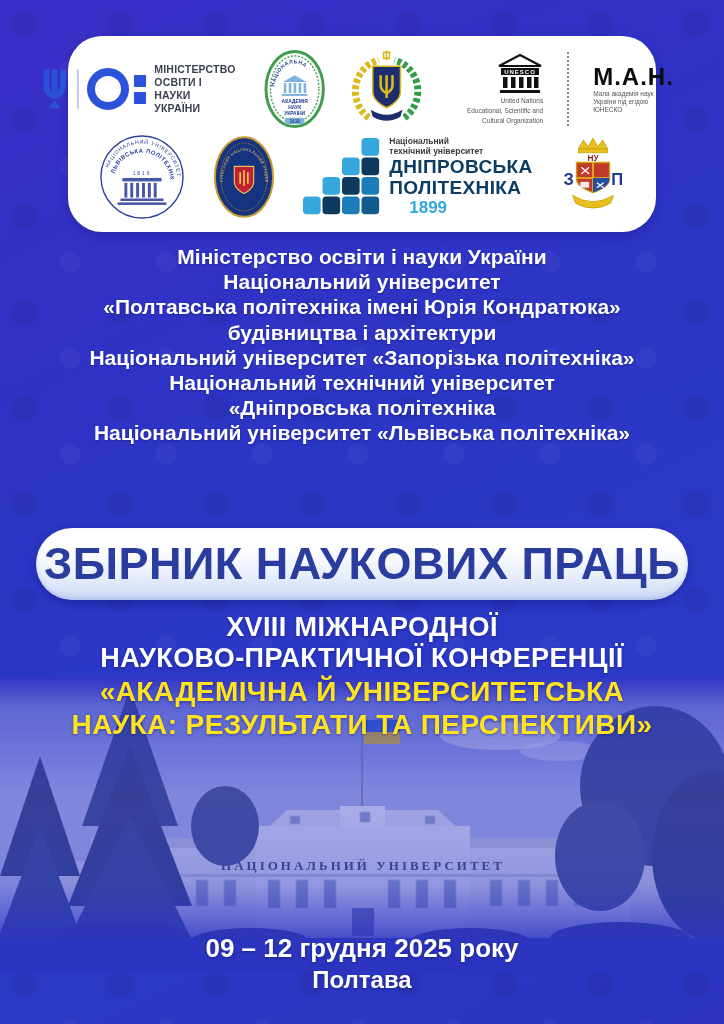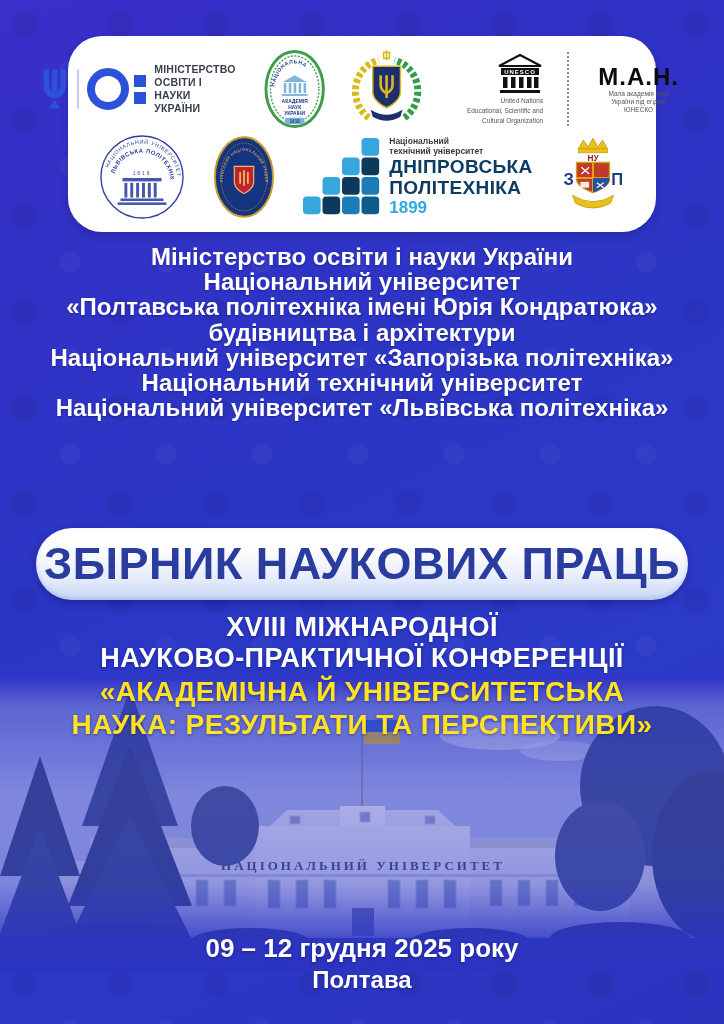--- a/index.html
+++ b/index.html
@@ -20,31 +20,31 @@
   .ministry{display:flex;align-items:center;gap:8px;}
   .min-divider{width:2px;height:40px;background:#c3cdeb;border-radius:1px;}
   .min-mark{display:flex;align-items:center;gap:5px;}
   .min-ring{width:26px;height:26px;border:8px solid #2c52d9;border-radius:50%;}
   .min-colon{display:flex;flex-direction:column;gap:5px;}
   .min-colon span{width:12px;height:12px;background:#2c52d9;display:block;}
   .min-text{font-size:10.5px;font-weight:800;color:#3a3f4e;line-height:13px;letter-spacing:.2px;}
   .unesco{display:flex;flex-direction:column;align-items:flex-end;gap:2px;width:96px;}
   .unesco-desc{font-size:6.5px;color:#555;text-align:right;line-height:8px;}
   .dotdiv{height:74px;border-left:2px dotted #8a8a8a;}
-  .man{display:flex;flex-direction:column;align-items:center;width:92px;}
+  .man{display:flex;flex-direction:column;align-items:flex-start;width:92px;}
   .man-label{font-size:24px;font-weight:900;color:#0c0c0c;letter-spacing:1px;line-height:26px;}
   .man-desc{font-size:6.5px;color:#555;line-height:8px;}
   .dnipro{display:flex;align-items:center;gap:8px;}
   .dnipro-text{display:flex;flex-direction:column;line-height:1;}
   .dn-small{font-size:8.5px;color:#3a3a3a;font-weight:600;line-height:10px;}
   .dn-big{font-size:19px;font-weight:800;color:#0c3c63;line-height:21px;letter-spacing:.4px;}
-  .dn-year{font-size:17px;font-weight:800;color:#2fa8df;line-height:20px;}
+  .dn-year{font-size:17px;font-weight:800;color:#2fa8df;line-height:20px;margin-left:20px;}
   
   .org-list{position:absolute;top:244px;left:0;width:100%;text-align:center;z-index:3;color:#fff;
-    font-size:24px;font-weight:700;line-height:25.2px;text-shadow:0 1px 2px rgba(10,15,80,.4);}
+    font-size:21px;font-weight:700;line-height:25.2px;text-shadow:0 1px 2px rgba(10,15,80,.4);}
   
   .banner{position:absolute;left:36px;top:528px;width:652px;height:72px;border-radius:38px;z-index:3;
     background:linear-gradient(180deg,#ffffff 28%,#e6ecfb 70%,#c9d7f4 100%);
     display:flex;align-items:center;justify-content:center;
     box-shadow:0 3px 8px rgba(10,10,90,.35), inset 0 -2px 4px rgba(120,150,220,.35);}
   .banner-title{font-size:45px;font-weight:800;color:#2a3d9e;letter-spacing:.5px;}
   
   .conf{position:absolute;top:612px;left:0;width:100%;text-align:center;z-index:3;}
   .conf-white{color:#ffffff;font-size:27px;font-weight:800;line-height:31px;letter-spacing:.4px;
     text-shadow:0 1px 3px rgba(10,15,80,.45);}
@@ -233,20 +233,21 @@
     </div>
   </div>
 
   <div class="org-list">
     <div>Міністерство освіти і науки України</div>
     <div>Національний університет</div>
     <div>«Полтавська політехніка імені Юрія Кондратюка»</div>
     <div>будівництва і архітектури</div>
     <div>Національний університет «Запорізька політехніка»</div>
     <div>Національний технічний університет</div>
+    <div>«Дніпровська політехніка</div>
     <div>Національний університет «Львівська політехніка»</div>
   </div>
 
   <div class="banner">
     <div class="banner-title">ЗБІРНИК НАУКОВИХ ПРАЦЬ</div>
   </div>
 
   <div class="conf">
     <div class="conf-white">XVIII МІЖНАРОДНОЇ</div>
     <div class="conf-white">НАУКОВО-ПРАКТИЧНОЇ КОНФЕРЕНЦІЇ</div>

